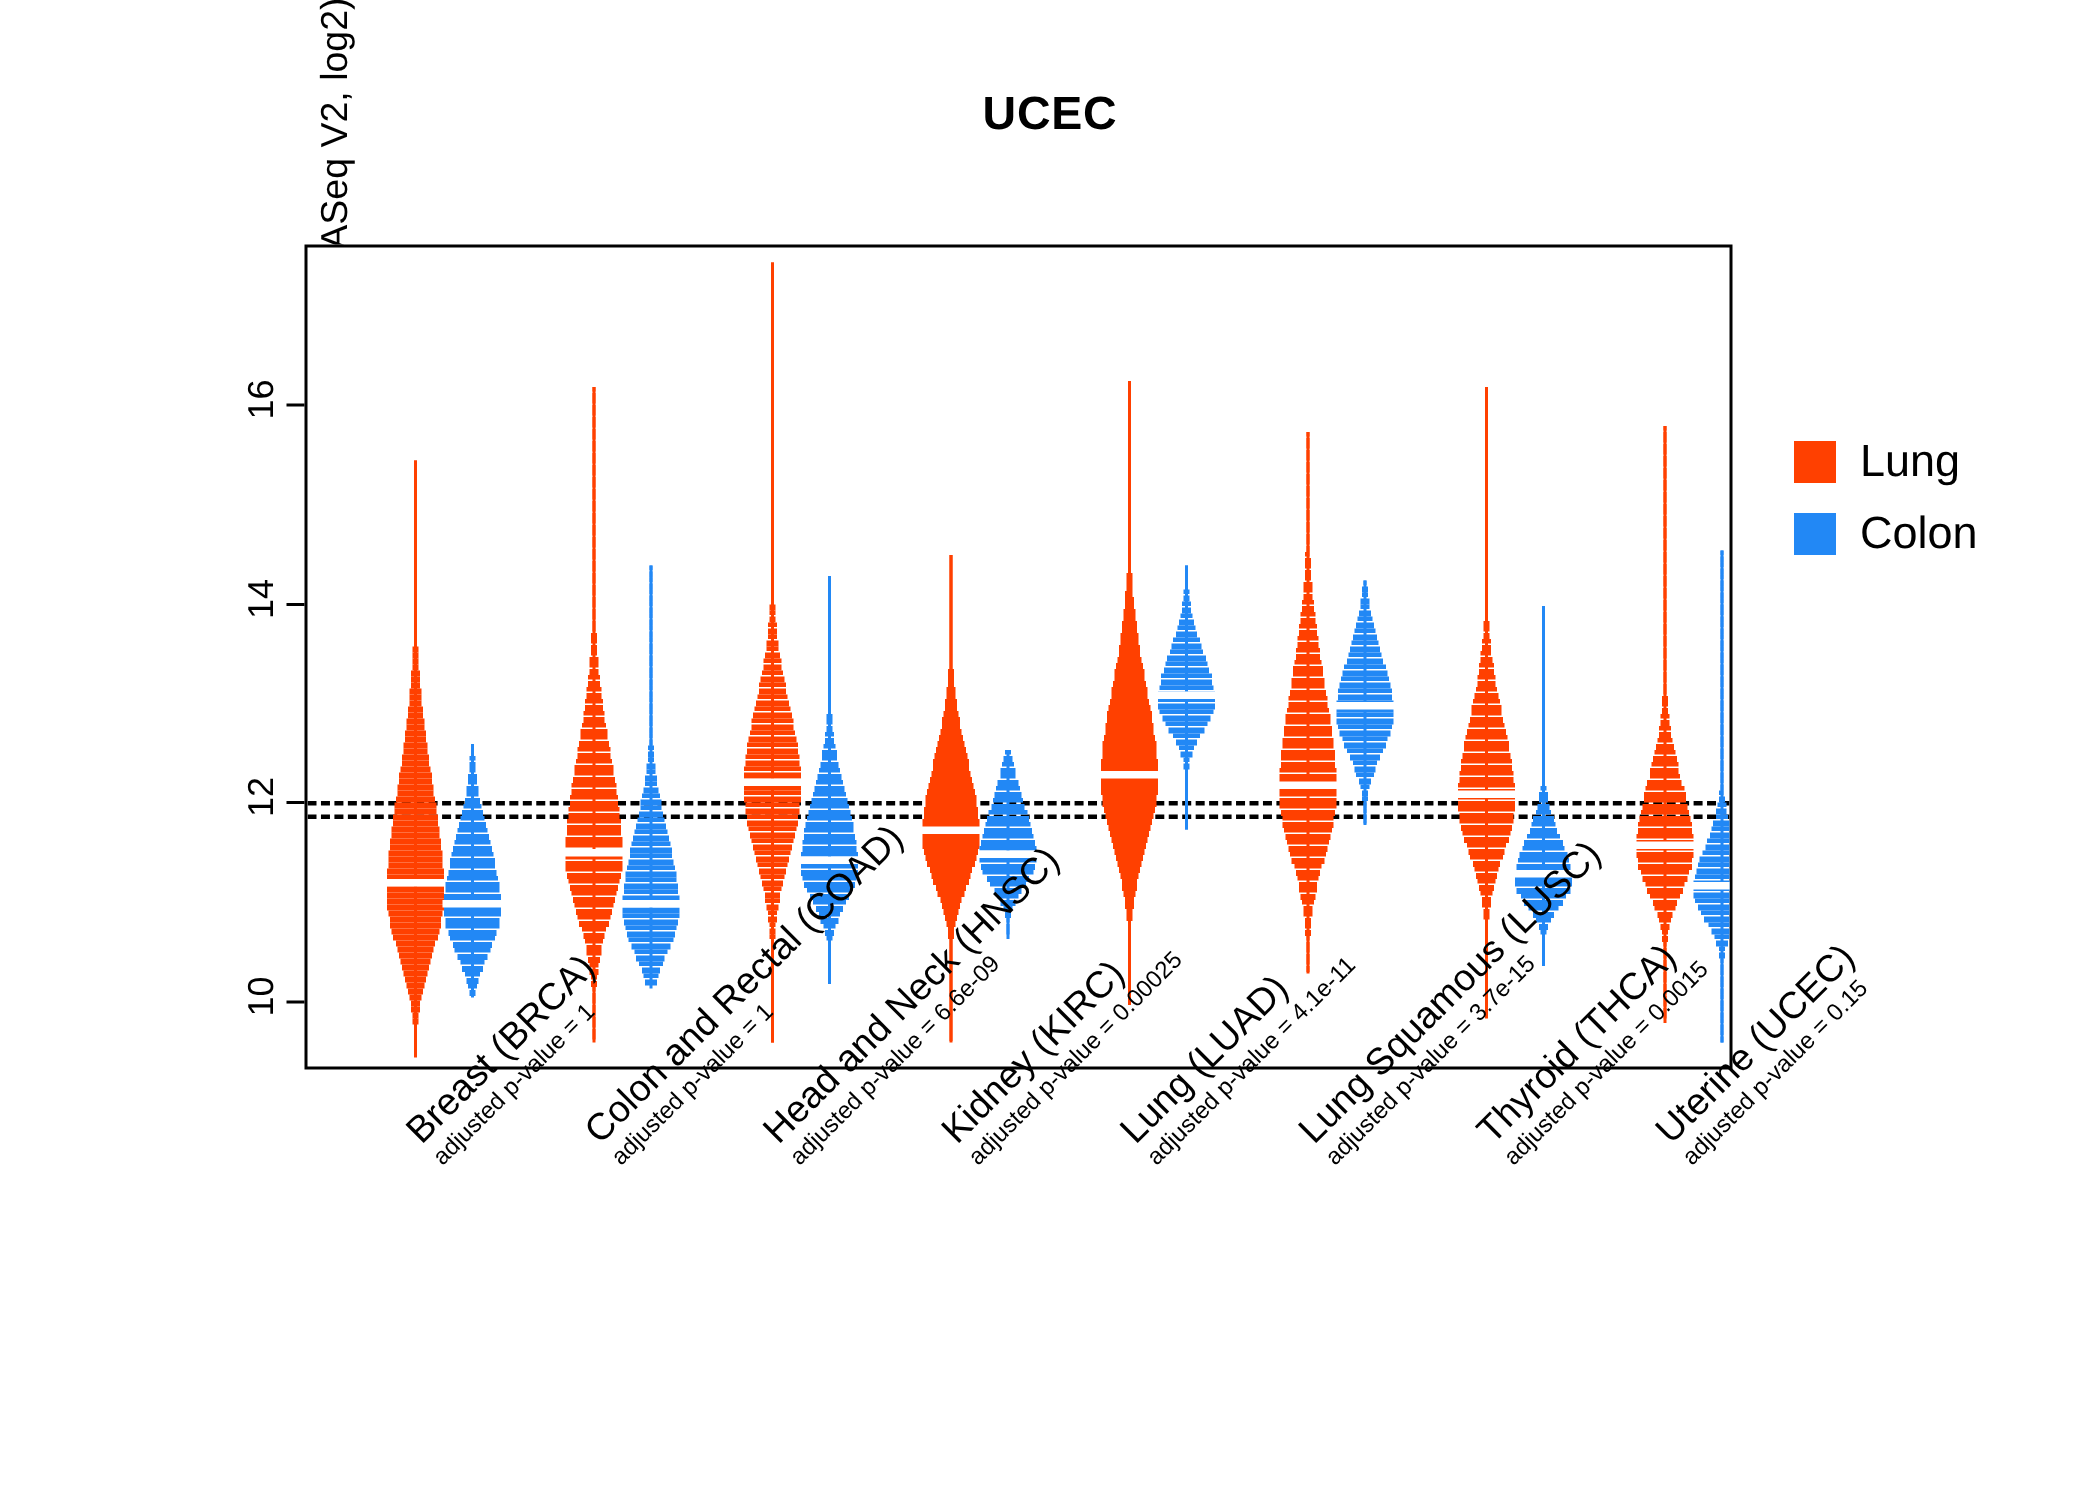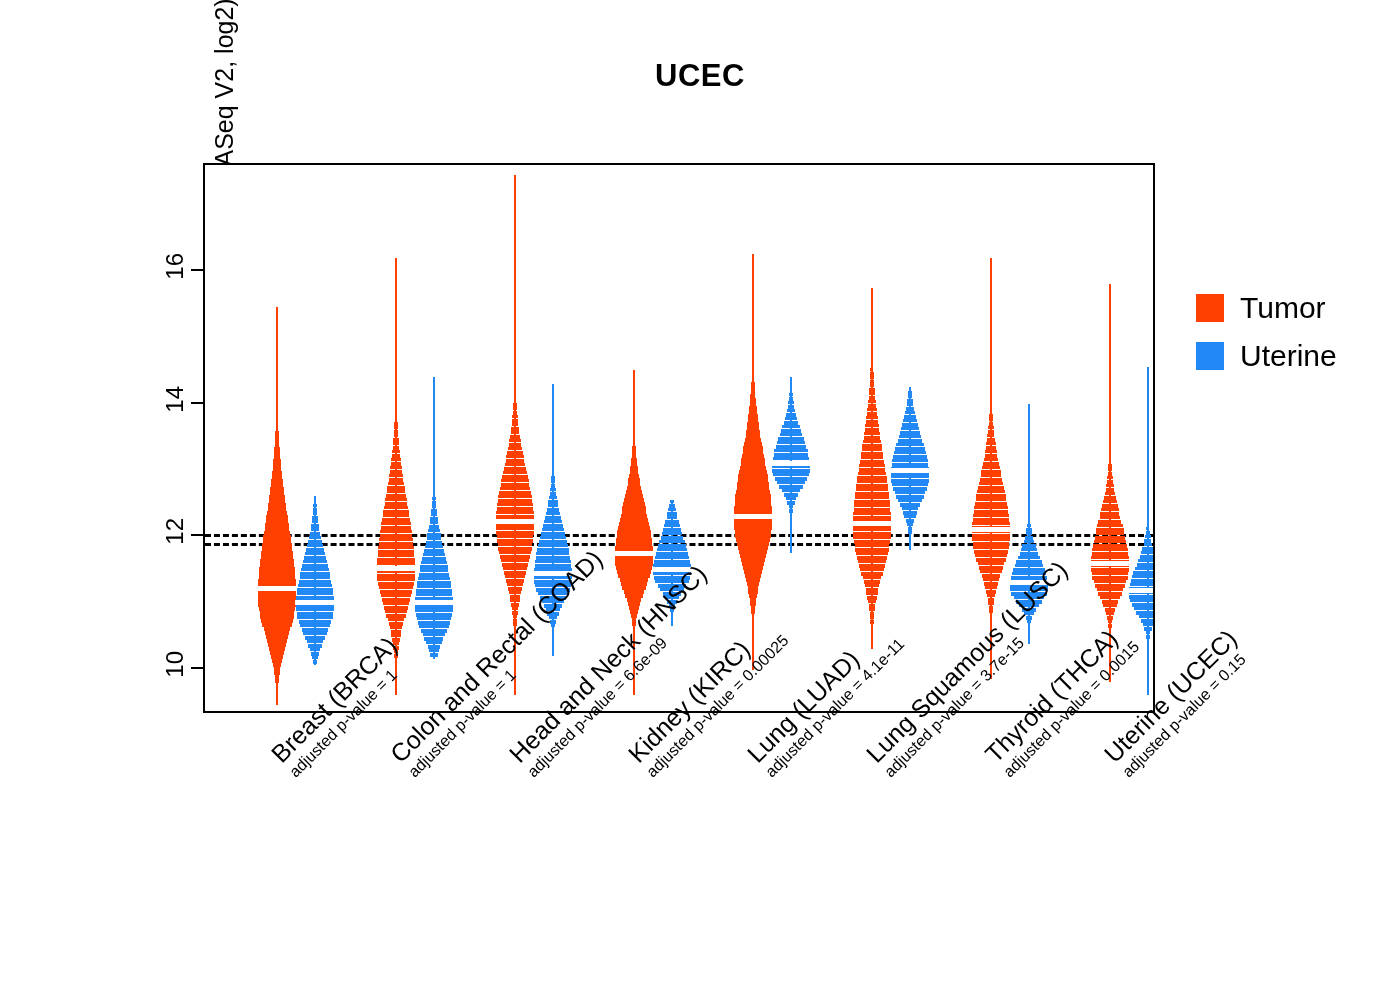--- a/index.html
+++ b/index.html
@@ -1440,21 +1440,21 @@
       </div>
       <div class="x-label-group" style="left: 1115px; top: 741px;">
         <div class="x-label-main">Uterine (UCEC)</div>
         <div class="x-label-sub">adjusted p-value = 0.15</div>
       </div>
     </div>
 
   <div id="legend">
       <div class="legend-row">
         <div class="legend-swatch" style="background: rgb(255, 64, 0);"></div>
-        <div class="legend-text">Tumor</div>
+        <div class="legend-text">Lung</div>
       </div>
       <div class="legend-row">
         <div class="legend-swatch" style="background: rgb(34, 136, 245);"></div>
-        <div class="legend-text">Uterine</div>
+        <div class="legend-text">Colon</div>
       </div>
     </div>
 
 </div>
 
 </body></html>

